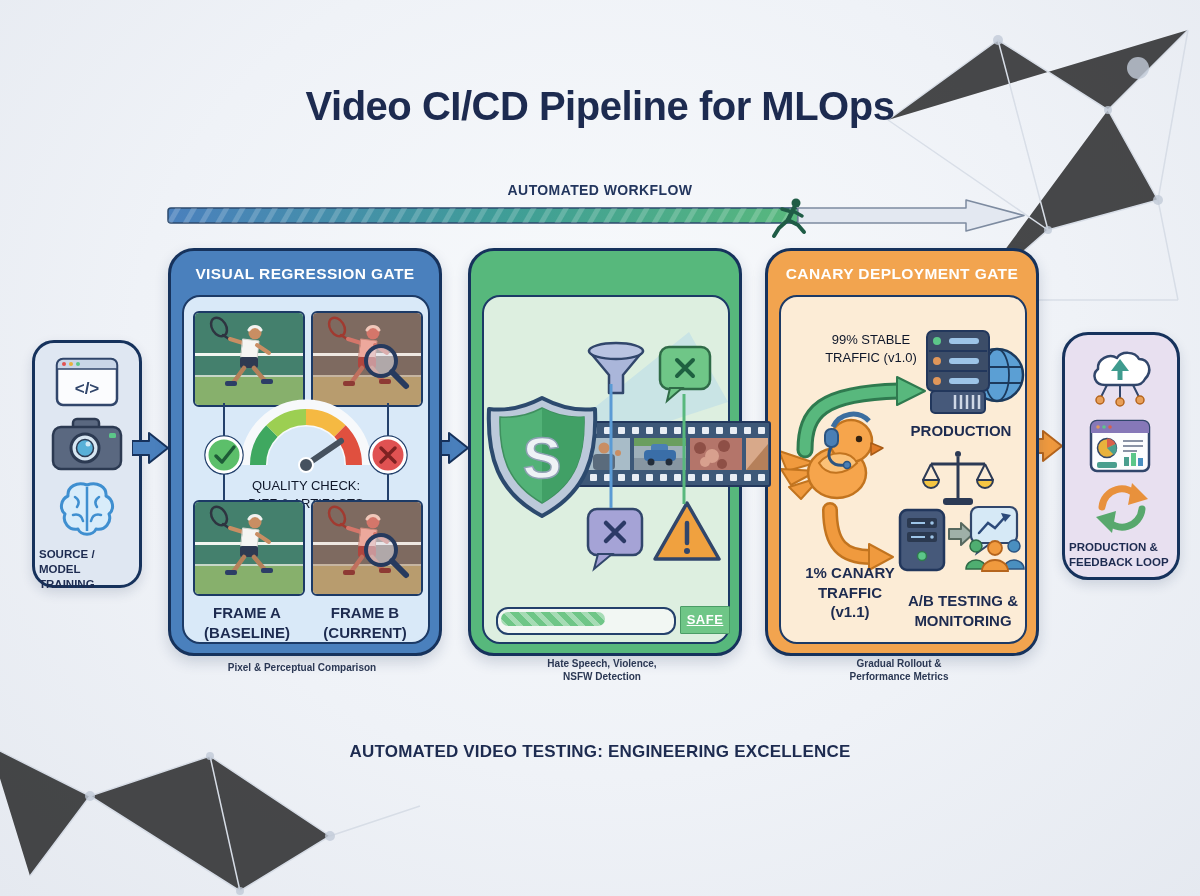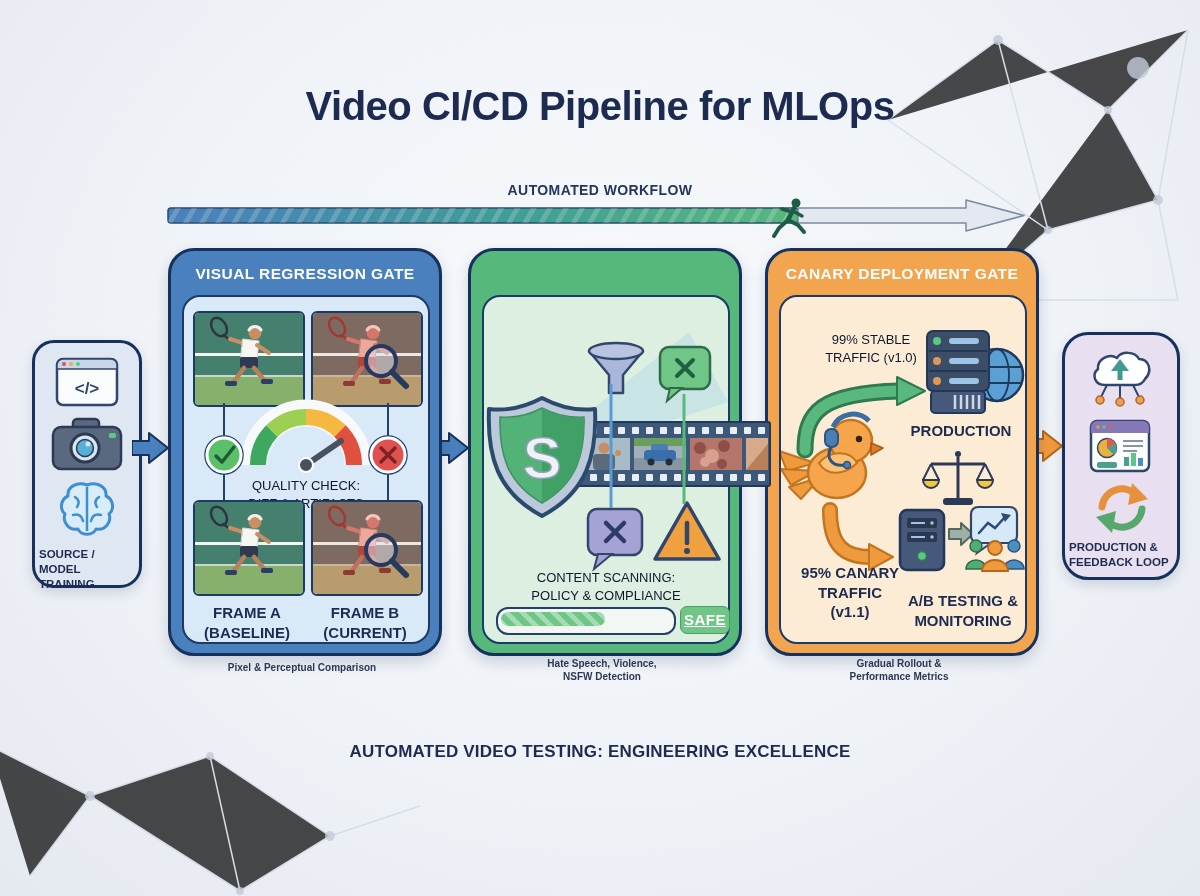--- a/index.html
+++ b/index.html
@@ -16,22 +16,22 @@
   .sidebox{border:3px solid #16325c;border-radius:22px;box-shadow:0 5px 12px rgba(30,50,90,.15);}
   .boxlabel{font-weight:bold;font-size:11.5px;line-height:1.3;color:#1d2b50;}
   .framelabel{font-weight:bold;font-size:15px;line-height:1.3;text-align:center;color:#1d2b50;}
   .gatetext{font-weight:normal;font-size:13px;line-height:1.35;text-align:center;color:#0f172a;}
   .cap{font-size:10px;font-weight:bold;color:#2b3854;text-align:center;line-height:1.25;}
   .footer{font-size:17px;font-weight:bold;color:#1d2b50;text-align:center;letter-spacing:.2px;}
   .frame{border-radius:6px;border:2px solid #1c3a66;box-shadow:0 0 0 2px #ffffff inset;overflow:hidden;}
   .progress-track{border:2.5px solid #23406b;border-radius:12px;background:#f2f7f3;}
   .progress-fill{position:absolute;left:3px;top:3px;height:14px;border-radius:8px;background:
     repeating-linear-gradient(45deg, rgba(255,255,255,.38) 0 5px, rgba(255,255,255,0) 5px 11px), #6fc687;}
-  .safe-badge{border-radius:7px;background:#6fc687;border:1.5px solid #4a9c66;color:#fff;font-weight:bold;
-    font-size:15px;text-align:center;letter-spacing:.5px;text-decoration:underline;}
+  .safe-badge{border-radius:1px;background:#6fc687;border:1.5px solid #4a9c66;color:#fff;font-weight:bold;
+    font-size:13px;text-align:center;letter-spacing:.5px;text-decoration:underline;}
 </style>
 </head>
 <body>
 
 <div id="canvas">
 
   <svg width="0" height="0" style="position:absolute" aria-hidden="true">
     <defs>
       <symbol id="tennis-a" viewBox="0 0 108 92">
         <rect width="108" height="64" fill="#44806d"></rect>
@@ -232,22 +232,20 @@
           <rect x="104" y="212" width="54" height="46" rx="9" fill="#a5a3d6" stroke="#31466b" stroke-width="2.5"></rect>
           <path d="M114,257 L110,272 L128,257 Z" fill="#a5a3d6" stroke="#31466b" stroke-width="2"></path>
           <path d="M122,226 L140,244 M140,226 L122,244" stroke="#2c3a66" stroke-width="4.5" stroke-linecap="round"></path>
         </g>
         <g>
           <path d="M203,206 L235,262 L171,262 Z" fill="#f0a13f" stroke="#31466b" stroke-width="3.5" stroke-linejoin="round"></path>
           <line x1="203" y1="226" x2="203" y2="246" stroke="#31466b" stroke-width="4.5" stroke-linecap="round"></line>
           <circle cx="203" cy="254" r="3" fill="#31466b"></circle>
         </g>
       </svg>
-      <div class="abs gatetext ml" style="left:22px;top:272px;width:200px;">CONTENT SCANNING:
-POLICY &amp; COMPLIANCE</div>
       <div class="abs progress-track" style="left:12px;top:310px;width:176px;height:24px;">
         <div class="progress-fill" style="width:104px;"></div>
       </div>
       <div class="abs safe-badge" style="left:196px;top:309px;width:48px;height:26px;line-height:26px;">SAFE</div>
     </div>
   </div>
 
   <div class="abs gate" style="left:765px;top:248px;width:268px;height:402px;background:#f2a44f;">
     <div class="gate-header">CANARY DEPLOYMENT GATE</div>
     <div class="panel" style="background:#fcecd6;">
@@ -323,21 +321,21 @@
           <path d="M3,32 a10 9 0 0 1 20,0 Z" fill="#4fae71" stroke="#2f6b47" stroke-width="1.5"></path>
           <circle cx="51" cy="9" r="6" fill="#4a8fc0" stroke="#2c5480" stroke-width="1.5"></circle>
           <path d="M41,32 a10 9 0 0 1 20,0 Z" fill="#4a8fc0" stroke="#2c5480" stroke-width="1.5"></path>
           <circle cx="32" cy="11" r="7" fill="#f09a3e" stroke="#b5651d" stroke-width="1.8"></circle>
           <path d="M19,34 a13 11 0 0 1 26,0 Z" fill="#f09a3e" stroke="#b5651d" stroke-width="1.8"></path>
         </g>
       </svg>
       <div class="abs gatetext ml" style="left:10px;top:34px;width:160px;font-size:13px;">99% STABLE
 TRAFFIC (v1.0)</div>
       <div class="abs framelabel" style="left:120px;top:124px;width:120px;">PRODUCTION</div>
-      <div class="abs framelabel ml" style="left:14px;top:266px;width:110px;">95% CANARY
+      <div class="abs framelabel ml" style="left:14px;top:266px;width:110px;">1% CANARY
 TRAFFIC
 (v1.1)</div>
       <div class="abs framelabel ml" style="left:122px;top:294px;width:120px;">A/B TESTING &amp;
 MONITORING</div>
     </div>
   </div>
 
   <svg class="abs" style="left:560px;top:384px" width="215" height="148">
     <rect x="10" y="38" width="200" height="64" rx="2" fill="#3d5878" stroke="#22375c" stroke-width="2"></rect>
     <g fill="#e9eef5">

